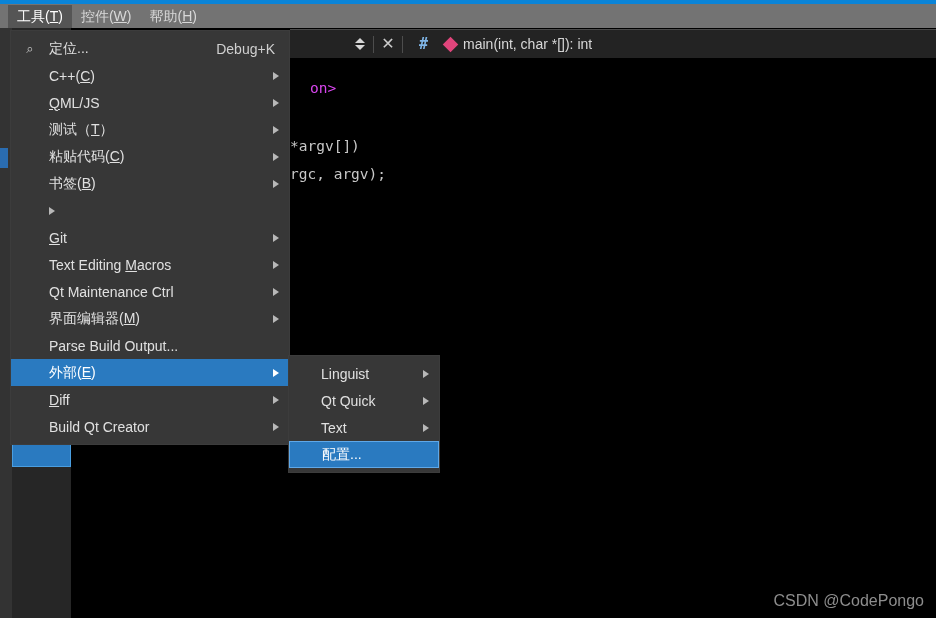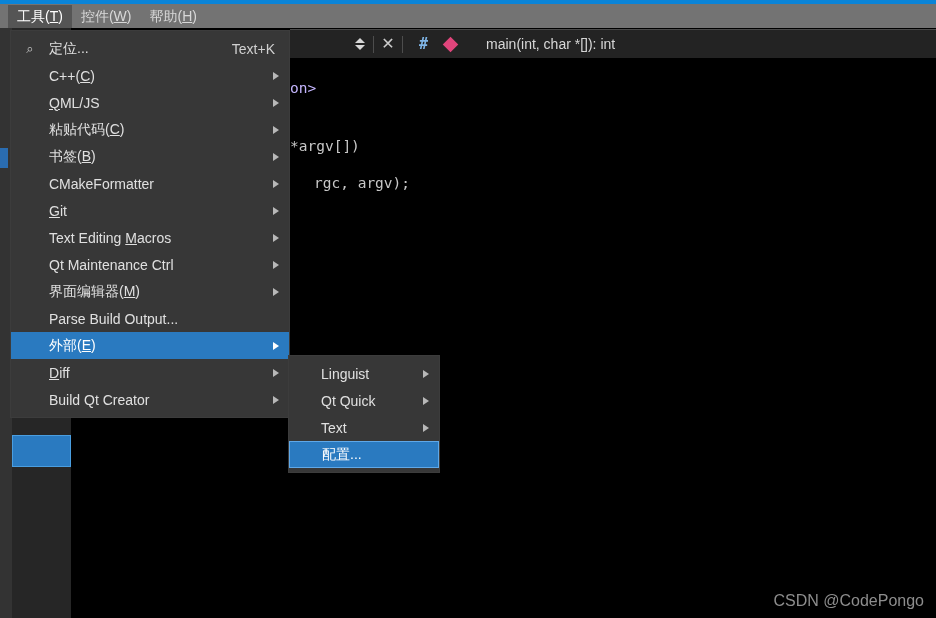--- a/index.html
+++ b/index.html
@@ -130,41 +130,41 @@
   }
   .tb-diamond {
     width: 11px; height: 11px;
     background: #e0457b;
     transform: rotate(45deg);
     margin-left: 17px;
   }
   .tb-symbol {
     color: #d8d8d8;
     font-size: 14px;
-    margin-left: 30px;
+    margin-left: 7px;
     white-space: nowrap;
   }
 
   
   .editor {
     position: absolute;
     left: 71px; top: 58px;
     width: 865px; height: 560px;
     background: #000000;
     overflow: hidden;
   }
   .code-line {
     position: absolute;
     left: 219px;
     font-family: "DejaVu Sans Mono", "Liberation Mono", monospace;
     font-size: 14.5px;
     white-space: pre;
     color: #c8c8c8;
   }
-  .tok-inc { color: #c4b5fd; }
+  .tok-inc { color: #d946ef; margin-left: 20px; }
   .tok-punct { color: #c8c8c8; }
 
   
   .menu {
     position: absolute;
     left: 10px; top: 30px;
     width: 280px;
     background: #373737;
     border: 1px solid #3c3c3c;
     box-sizing: border-box;
@@ -261,52 +261,56 @@
   <div class="tb-close">✕</div>
   <div class="tb-sep"></div>
   <div class="tb-hash">#</div>
   <div class="tb-diamond"></div>
   <div class="tb-symbol">main(int, char *[]): int</div>
 </div>
 
 <div class="editor" id="editor">
     <div class="code-line tok-inc" style="top: 22px;">on&gt;</div>
     <div class="code-line tok-punct" style="top: 80px;">*argv[])</div>
-    <div class="code-line tok-punct" style="top: 117px; padding-left: 24px;">rgc, argv);</div>
+    <div class="code-line tok-punct" style="top: 108px;">rgc, argv);</div>
   </div>
 
 <div class="menu" id="tools-menu">
     <div class="menu-item">
       <div class="mi-icon">⌕</div>
       <div class="mi-label">定位...</div>
-      <div class="mi-shortcut">Text+K</div>
+      <div class="mi-shortcut">Debug+K</div>
     </div>
     <div class="menu-item">
       <div class="mi-icon"></div>
       <div class="mi-label">C++(<span class="mnem">C</span>)</div>
       <div class="mi-arrow"></div>
     </div>
     <div class="menu-item">
       <div class="mi-icon"></div>
       <div class="mi-label"><span class="mnem">Q</span>ML/JS</div>
       <div class="mi-arrow"></div>
     </div>
     <div class="menu-item">
       <div class="mi-icon"></div>
+      <div class="mi-label">测试（<span class="mnem">T</span>）</div>
+      <div class="mi-arrow"></div>
+    </div>
+    <div class="menu-item">
+      <div class="mi-icon"></div>
       <div class="mi-label">粘贴代码(<span class="mnem">C</span>)</div>
       <div class="mi-arrow"></div>
     </div>
     <div class="menu-item">
       <div class="mi-icon"></div>
       <div class="mi-label">书签(<span class="mnem">B</span>)</div>
       <div class="mi-arrow"></div>
     </div>
     <div class="menu-item">
       <div class="mi-icon"></div>
-      <div class="mi-label">CMakeFormatter</div>
       <div class="mi-arrow"></div>
     </div>
     <div class="menu-item">
       <div class="mi-icon"></div>
       <div class="mi-label"><span class="mnem">G</span>it</div>
       <div class="mi-arrow"></div>
     </div>
     <div class="menu-item">
       <div class="mi-icon"></div>
       <div class="mi-label">Text Editing <span class="mnem">M</span>acros</div>

